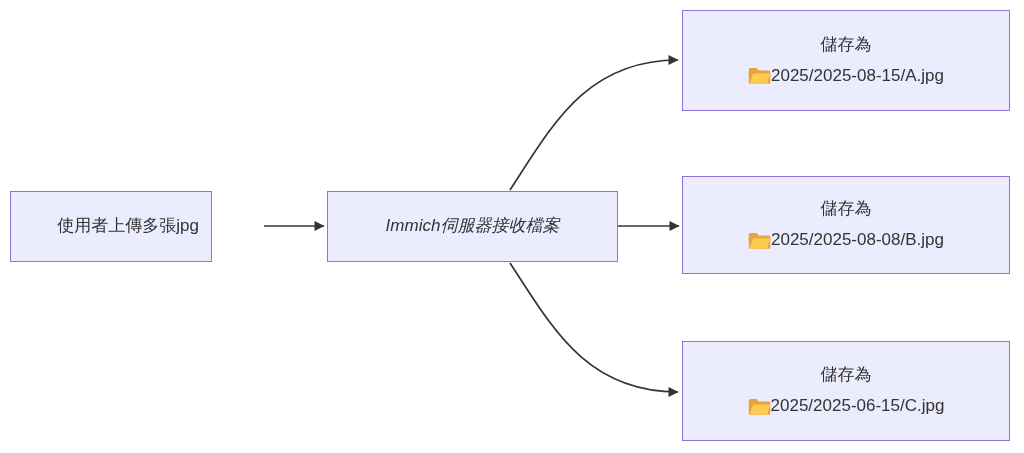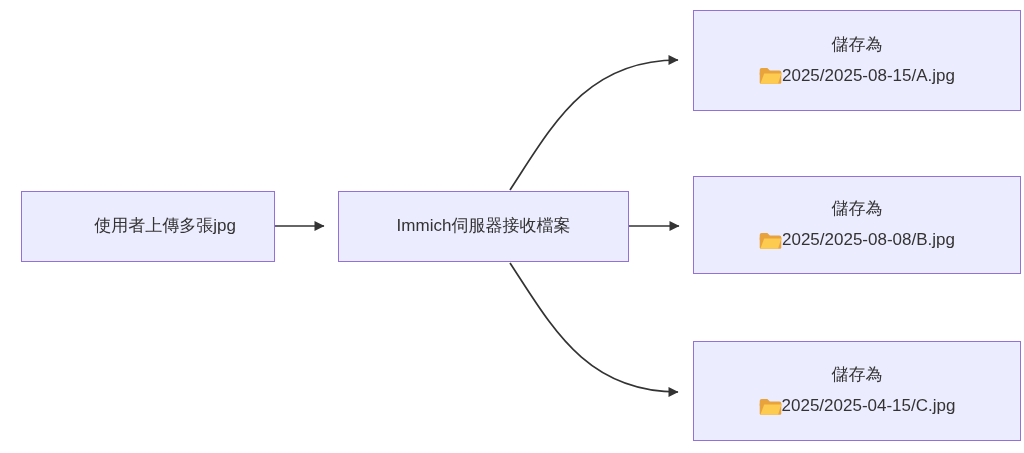--- a/index.html
+++ b/index.html
@@ -29,24 +29,23 @@
     box-sizing: border-box;
     background: #ECECFF;
     border: 1.5px solid #9370DB;
     display: flex;
     flex-direction: column;
     align-items: center;
     justify-content: center;
     text-align: center;
     font-size: 17px;
     line-height: 1.45;
-    margin-left: 11px;
   }
-  .node-upload  { left: 10px;  top: 191px; width: 254px; height: 71px; padding-left: 34px; }
-  .node-server  { left: 327px; top: 191px; width: 291px; height: 71px; }
+  .node-upload  { left: 10px;  top: 191px; width: 202px; height: 71px; padding-left: 34px; }
+  .node-server  { left: 327px; top: 191px; width: 291px; height: 71px; font-style: italic; }
   .node-save-a  { left: 682px; top: 10px;  width: 328px; height: 101px; }
   .node-save-b  { left: 682px; top: 176px; width: 328px; height: 98px; }
   .node-save-c  { left: 682px; top: 341px; width: 328px; height: 100px; }
   .node .line2 {
     display: flex;
     align-items: center;
     justify-content: center;
     margin-top: 6px;
   }
   .folder-icon svg {
@@ -109,17 +108,17 @@
   <div class="node node-save-c">
     <span>儲存為</span>
     <span class="line2">
       <span class="folder-icon">
         <svg width="23" height="19" viewBox="0 0 36 30">
           <path d="M1 6 a3 3 0 0 1 3-3 h9 l4 4 h15 a3 3 0 0 1 3 3 v4 H1 z" fill="#E8A33D"></path>
           <rect x="1" y="9" width="34" height="19" rx="2" fill="#E8A33D"></rect>
           <path d="M8 12 L35 12 L30 28 L2 28 z" fill="#FCCB4F"></path>
         </svg>
       </span>
-      <span>2025/2025-04-15/C.jpg</span>
+      <span>2025/2025-06-15/C.jpg</span>
     </span>
   </div>
 
 </div>
 
 </body></html>

